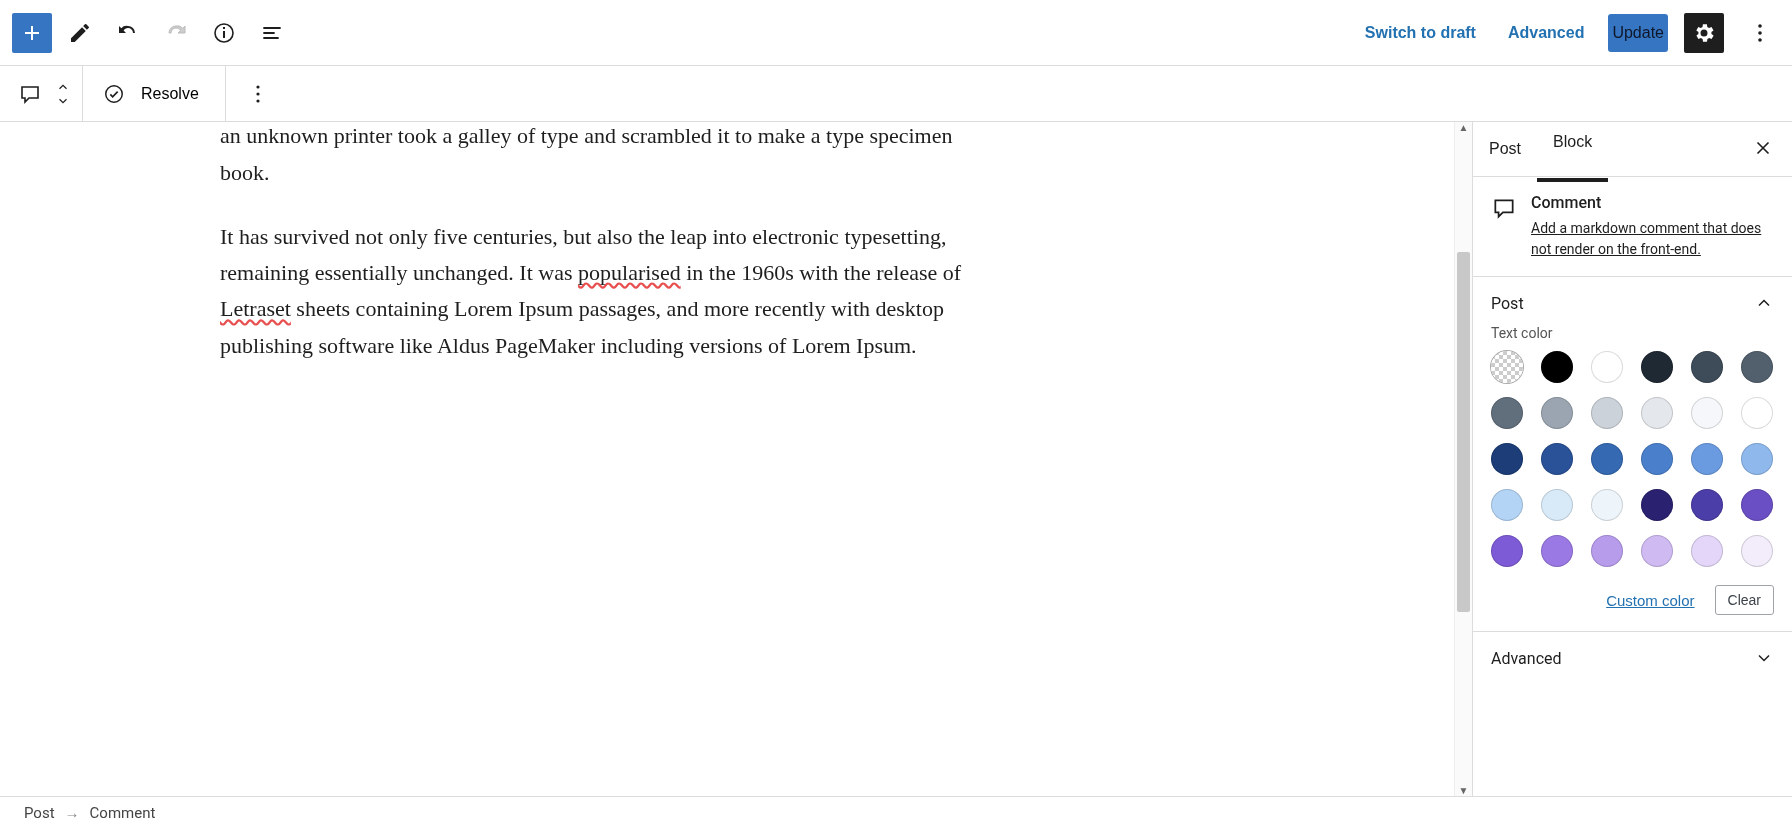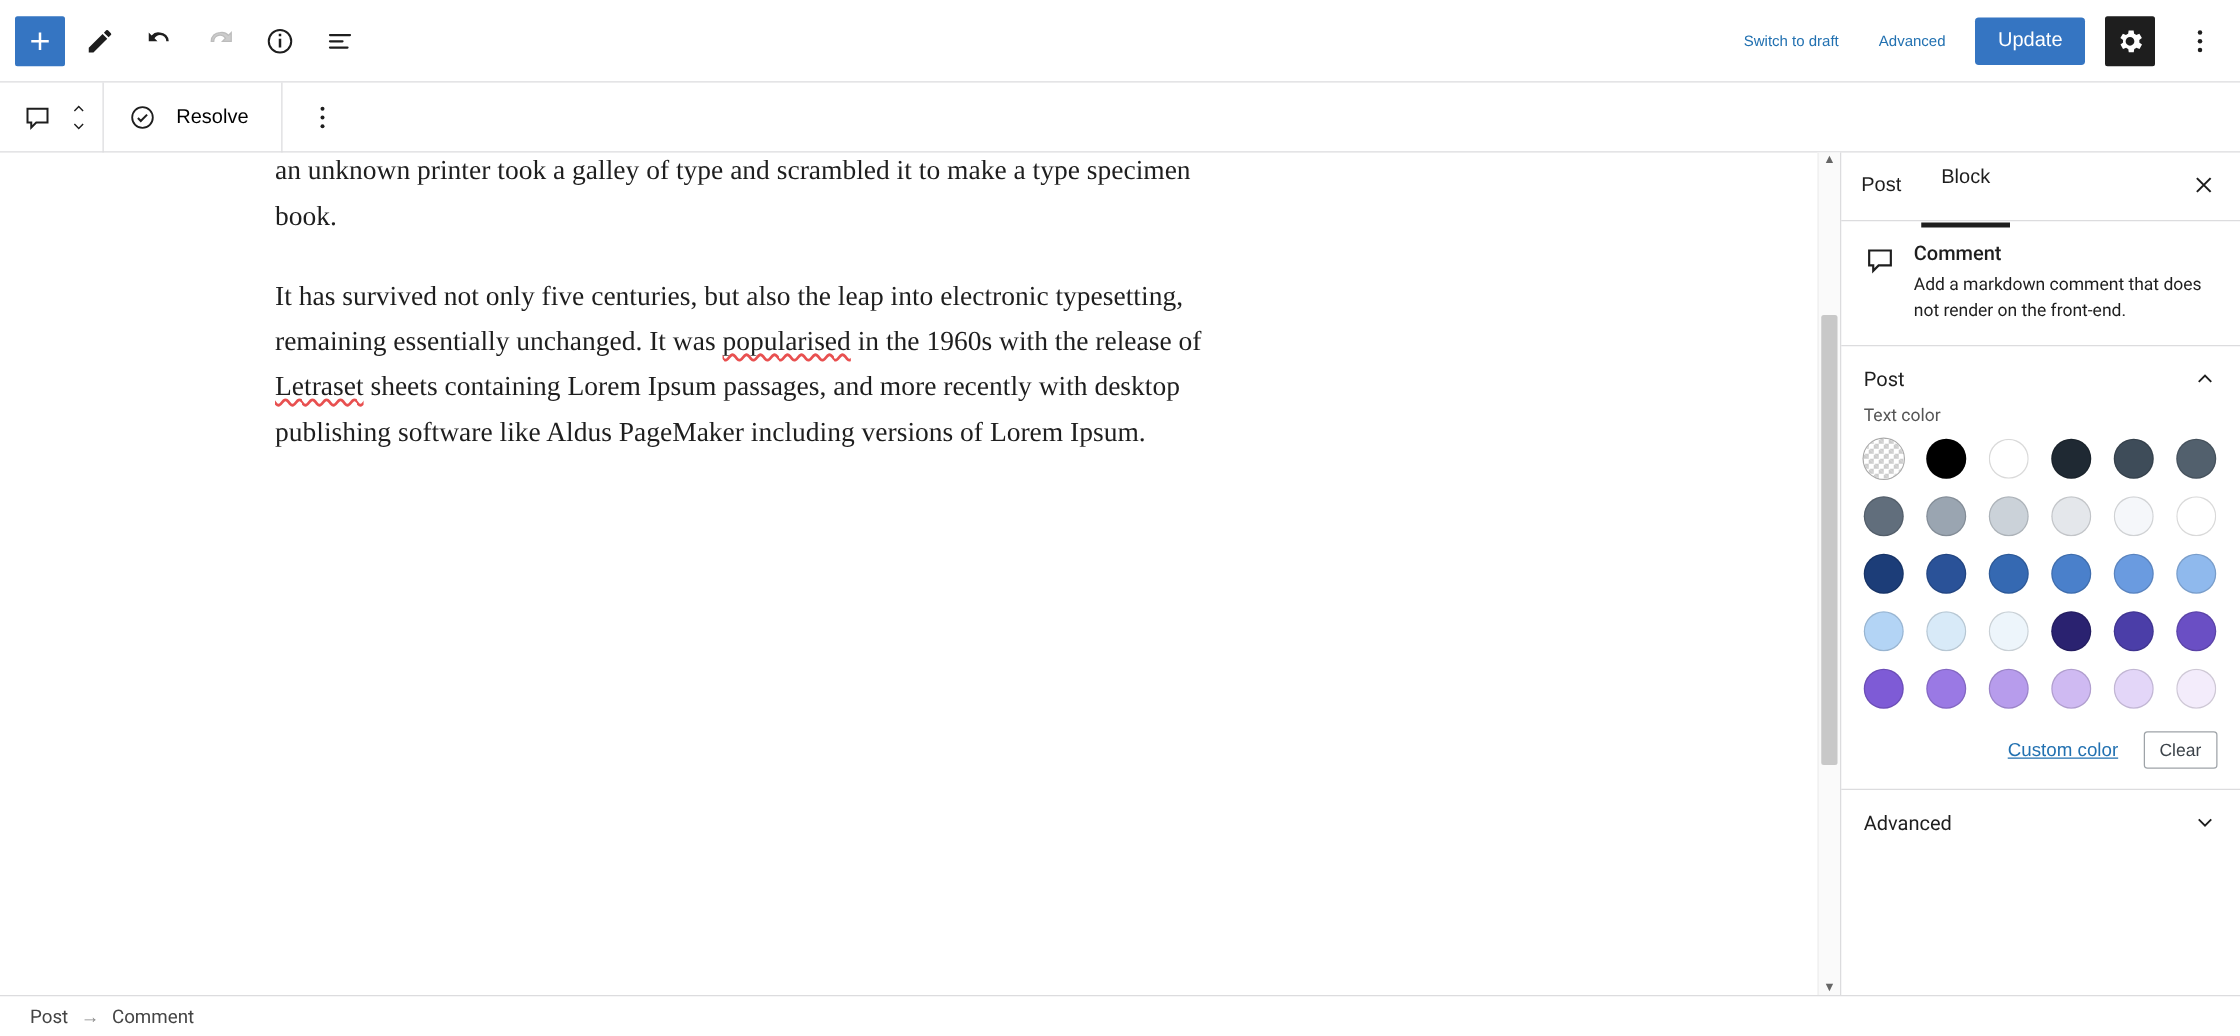--- a/index.html
+++ b/index.html
@@ -38,26 +38,26 @@
     background: transparent; border: none; border-radius: 2px;
     cursor: pointer;
   }
   .icon-btn svg { width: 24px; height: 24px; }
   .icon-btn.primary { background: var(--wp-btn-blue); color: #fff; }
   .icon-btn.dark { background: #1e1e1e; color: #fff; }
   .icon-btn.disabled svg { stroke: #bcbcbc; fill:#bcbcbc; }
 
   .topbar-right { margin-left: auto; display: flex; align-items: center; gap: 16px; }
   .link-btn {
-    background: none; border: none; font-size: 12px; color: var(--wp-blue);
-    cursor: pointer; padding: 6px 8px;
+    background: none; border: none; font-size: 16px; color: var(--wp-blue);
+    cursor: pointer; padding: 6px 8px; font-weight: bold;
   }
   .btn-primary {
-    background: var(--wp-btn-blue); color: #ffffff; border: none;
-    border-radius: 3px; padding: 10px 18px; font-size: 16px; cursor: pointer;
+    background: var(--wp-btn-blue); color: #0f172a; border: none;
+    border-radius: 3px; padding: 10px 4px; font-size: 16px; cursor: pointer;
   }
 
   
   .secondbar {
     display: flex; align-items: center; height: 56px;
     border-bottom: 1px solid var(--border);
   }
   .secondbar .segment {
     display: flex; align-items: center; justify-content: flex-start;
     height: 56px; padding: 0 20px; border-right: 1px solid var(--border);
@@ -108,21 +108,21 @@
     display:flex; flex-direction:column;
   }
   .side-tabs { display:flex; align-items:center; border-bottom:1px solid var(--border); height:55px;}
   .side-tab { padding: 16px 16px; font-size:16px; border:none; background:none; cursor:pointer; color:#1e1e1e;}
   .side-tab.active { border-bottom: 4px solid var(--border-dark); font-weight:500; padding-bottom:27px;}
   .side-close { margin-left:auto; padding:0 18px; background:none; border:none; cursor:pointer;}
   .side-section { padding: 16px 18px; border-bottom:1px solid var(--border); }
   .blocktype-head { display:flex; gap:16px; align-items:flex-start;}
   .blocktype-head .icon{ width:24px; flex:none; margin-top:2px;}
   .blocktype-head .title{ font-size:16px; font-weight:500; margin-bottom:6px;}
-  .blocktype-head .desc{ font-size:14px; color:#1e1e1e; line-height:1.5;}
+  .blocktype-head .desc{ font-size:14px; color:#1e1e1e; line-height:1.5;text-decoration:underline;}
   .section-header{ display:flex; align-items:center; justify-content:space-between; font-size:16px; cursor:pointer;}
   .section-header svg{width:20px;height:20px;}
   .text-color-label{ font-size:14px; color:#555; margin:12px 0 10px;}
   .swatches{ display:flex; flex-wrap:wrap; gap:14px 18px; }
   .swatch{
     width:32px; height:32px; border-radius:50%; border:none; cursor:pointer;
     box-shadow: inset 0 0 0 1px rgba(0,0,0,.15);
     padding:0;
   }
   .swatch.transparent{

